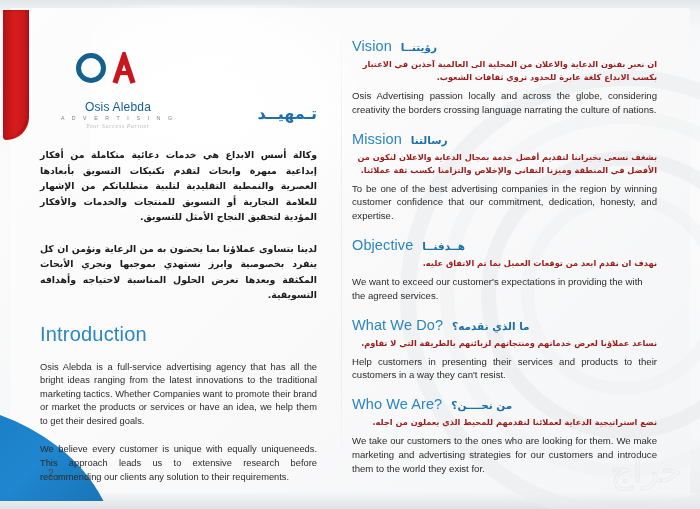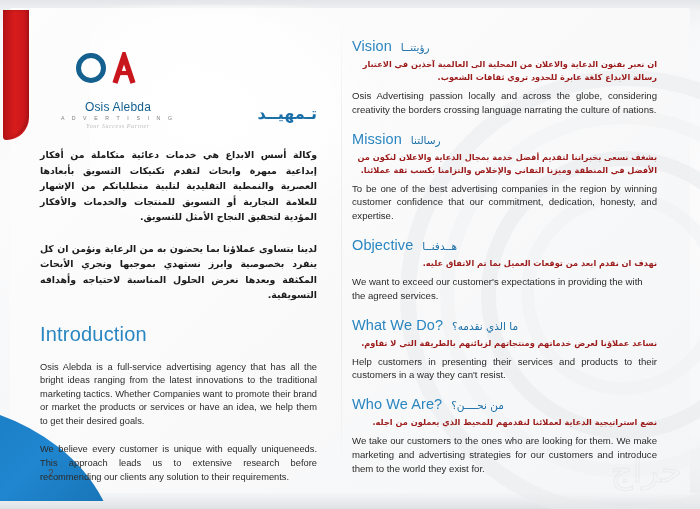--- a/index.html
+++ b/index.html
@@ -82,21 +82,21 @@
     letter-spacing:.2px;}
   .en-body{color:#2b2b2b;font-size:9.3px;line-height:13.6px;text-align:justify;
     margin-bottom:11px;margin-top:15px;}
 
   
   .col-right{position:absolute;left:352px;top:38px;width:305px;}
   .sect{margin-bottom:14px;}
   .sect-head{display:flex;align-items:baseline;gap:9px;margin-bottom:4px;}
   .sect-head .en{color:#2a86c0;font-size:14.5px;letter-spacing:.1px;}
   .sect-head .ar{color:#1a6fa8;font-size:10.5px;font-family:"DejaVu Sans",sans-serif;
-    font-weight:normal;letter-spacing:.5px;direction:rtl;}
+    font-weight:bold;letter-spacing:.5px;direction:rtl;}
   .sect .ar-red{color:#9c1b1b;font-size:8.2px;line-height:13px;text-align:right;
     direction:rtl;font-family:"DejaVu Sans",sans-serif;font-weight:bold;
     margin:0 0 5px 0;}
   .sect .en-p{color:#2b2b2b;font-size:9.6px;line-height:13.8px;text-align:justify;margin:0;}
   .sect .en-p.narrow{text-align:left;}
 
   
   .page-num{position:absolute;left:48px;top:468px;font-size:10px;color:#4a4a4a;}
 
   
@@ -154,21 +154,21 @@
     <p class="en-body">We believe every customer is unique with equally uniqueneeds. This approach leads us to extensive research before recommending our clients any solution to their requirements.</p>
   </div>
 
   <div class="col-right">
 
     <div class="sect">
       <div class="sect-head">
         <span class="en">Vision</span>
         <span class="ar">رؤيتنــا</span>
       </div>
-      <p class="ar-red">ان نعبر بفنون الدعاية والاعلان من المحلية الى العالمية آخذين في الاعتبار رسالة الابداع كلغة عابرة للحدود تروي ثقافات الشعوب.</p>
+      <p class="ar-red">ان نعبر بفنون الدعاية والاعلان من المحلية الى العالمية آخذين في الاعتبار بكسب الابداع كلغة عابرة للحدود تروي ثقافات الشعوب.</p>
       <p class="en-p">Osis Advertising passion locally and across the globe, considering creativity the borders crossing language narrating the culture of nations.</p>
     </div>
 
     <div class="sect">
       <div class="sect-head">
         <span class="en">Mission</span>
         <span class="ar">رسالتنا</span>
       </div>
       <p class="ar-red">بشغف نسعى بخبراتنا لتقديم أفضل خدمة بمجال الدعاية والاعلان لنكون من الأفضل في المنطقة وميزنا التفاني والإخلاص والتزامنا بكسب ثقة عملائنا.</p>
       <p class="en-p">To be one of the best advertising companies in the region by winning customer confidence that our commitment, dedication, honesty, and expertise.</p>

